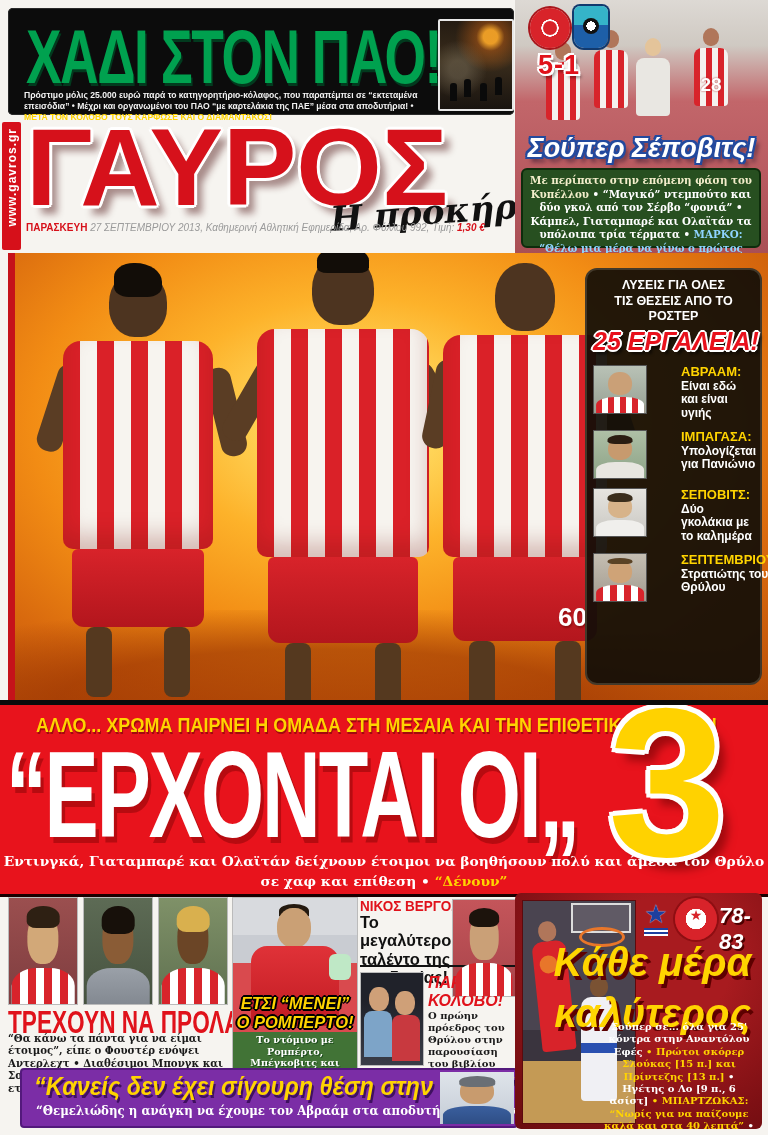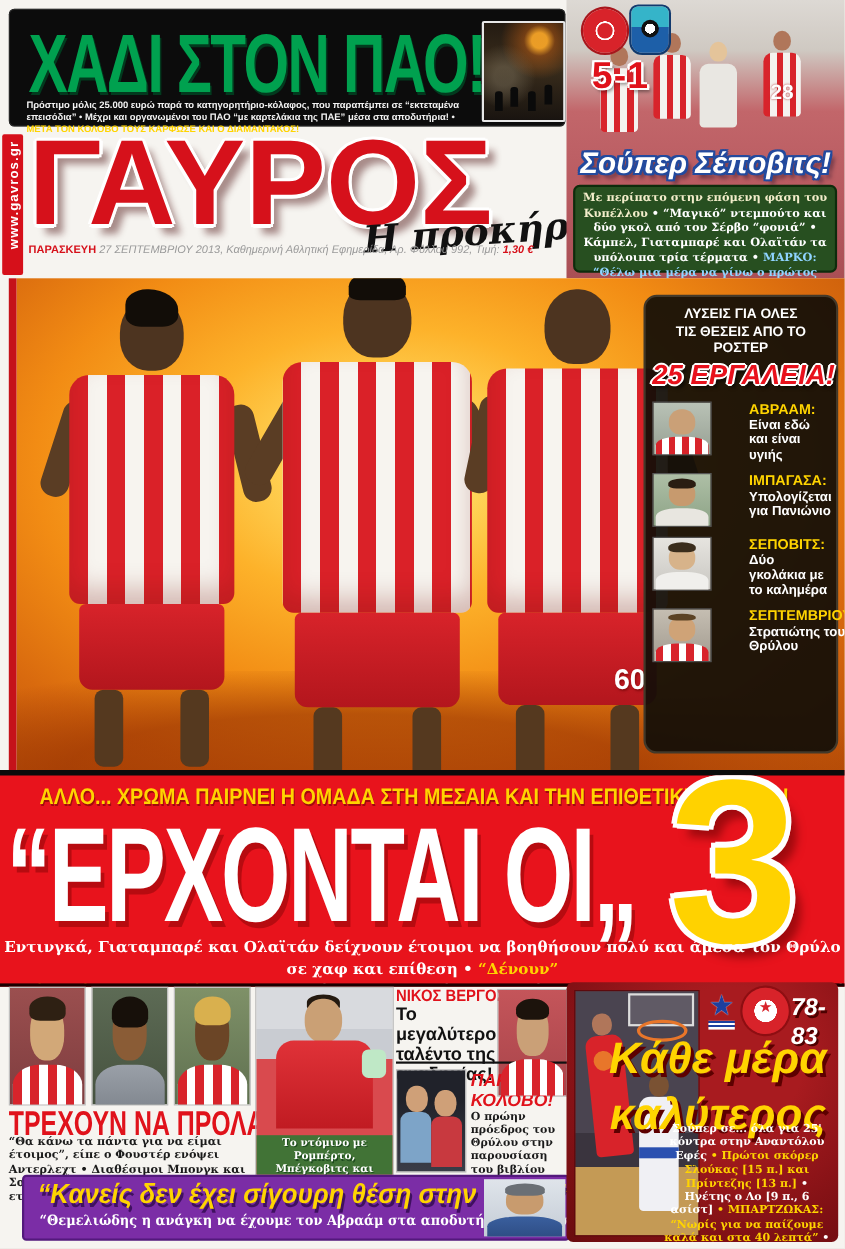--- a/index.html
+++ b/index.html
@@ -51,21 +51,21 @@
         font-size:19px;text-shadow:0 0 2px #a22;}
   .cup-logos{left:530px;top:6px;}
   .logo-oly{position:absolute;left:0;top:2px;width:40px;height:40px;border-radius:50%;
         background:radial-gradient(circle,#fff 0 30%,#d8232a 31% 100%);box-shadow:0 0 0 2px #a8161c;}
   .logo-oly::after{content:"";position:absolute;left:13px;top:13px;width:14px;height:14px;border-radius:50%;
         background:#d8232a;}
   .logo-opp{position:absolute;left:44px;top:0;width:34px;height:42px;border-radius:6px 6px 10px 10px;
         background:linear-gradient(180deg,#35b4c9 0 45%,#1d5fa8 45% 100%);box-shadow:0 0 0 2px #123a6e;}
   .logo-opp::after{content:"";position:absolute;left:9px;top:12px;width:16px;height:16px;border-radius:50%;
         background:radial-gradient(circle,#fff 0 40%,#111 41% 100%);}
-  .cup-score{left:538px;top:50px;font-size:34px;font-weight:900;color:#e0121b;letter-spacing:1px;
+  .cup-score{left:538px;top:50px;font-size:27px;font-weight:900;color:#e0121b;letter-spacing:1px;
         text-shadow:-2px 0 #fff,2px 0 #fff,0 -2px #fff,0 2px #fff,2px 2px #fff,-2px -2px #fff,3px 4px 3px rgba(0,0,0,.4);}
   .cup-headline{left:515px;top:133px;width:253px;text-align:center;font-size:27px;font-weight:900;
         font-style:italic;color:#fff;white-space:nowrap;
         text-shadow:-2px 0 #234a9e,2px 0 #234a9e,0 -2px #234a9e,0 2px #234a9e,-2px -2px #234a9e,
                     2px 2px #234a9e,2px -2px #234a9e,-2px 2px #234a9e,4px 5px 4px rgba(0,0,30,.5);}
   .cup-box{left:521px;top:168px;width:240px;height:80px;background:#274f20;border:2px solid #0e2c0c;
         border-radius:6px;padding:4px 6px;box-sizing:border-box;text-align:center;
         font-family:"DejaVu Serif",serif;font-weight:bold;font-size:10.3px;line-height:1.32;color:#fff;}
   .cup-box .l1{color:#f3eecb;}
   .cup-box .marko{color:#8fd4ff;}
@@ -379,20 +379,24 @@
       </div>
   </div>
   <div class="abs rush-headline">ΤΡΕΧΟΥΝ ΝΑ ΠΡΟΛΑΒΟΥΝ</div>
   <div class="abs rush-body">“Θα κάνω τα πάντα για να είμαι έτοιμος”, είπε ο Φουστέρ ενόψει Αντερλεχτ • Διαθέσιμοι Μπονγκ και Σαλίνο, με ερωτηματικό τον βαθμό ετοιμότητας</div>
 
   <div class="abs roberto">
     <div class="rob-hair"></div>
     <div class="rob-head"></div>
     <div class="rob-torso"></div>
     <div class="rob-glove"></div>
+    <div class="rob-headline">
+      <div>ΕΤΣΙ “ΜΕΝΕΙ”</div>
+      <div>Ο ΡΟΜΠΕΡΤΟ!</div>
+    </div>
     <div class="rob-box">Το ντόμινο με Ρομπέρτο, Μπέγκοβιτς και Κουρτουά στην Ατλέτικο Μαδρίτης</div>
   </div>
 
   <div class="abs vergos-name">ΝΙΚΟΣ ΒΕΡΓΟΣ</div>
   <div class="abs vergos-body">Το μεγαλύτερο ταλέντο της ακαδημίας!</div>
   <div class="abs vergos-photo mug" style="--shirt:repeating-linear-gradient(90deg,#d8242b 0 7px,#fff 7px 14px);--skin:#caa077;--bg:linear-gradient(180deg,#c4555a,#a8444a)">
       <span class="hair" style="--hair:#1c130c"></span>
     </div>
   <div class="abs divider"></div>
 

